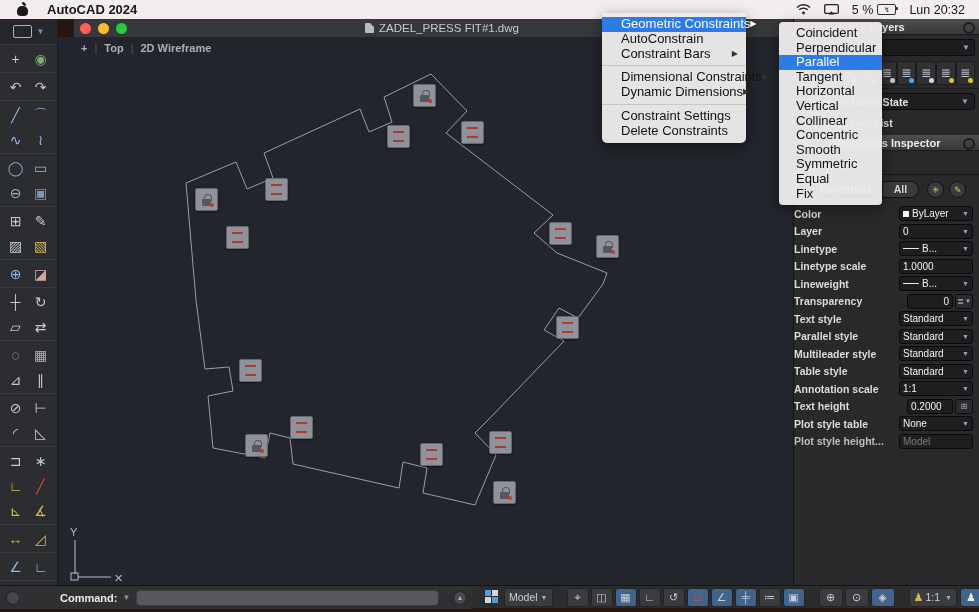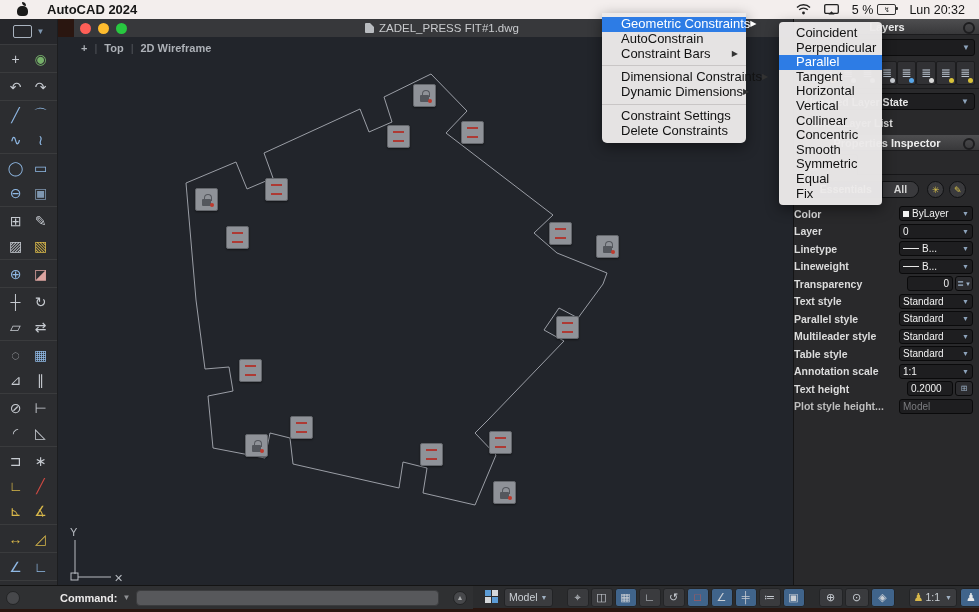--- a/index.html
+++ b/index.html
@@ -491,20 +491,26 @@
       </div>
       <div class="prop-row">
         <span class="prop-label">Linetype</span>
         <span class="prop-control">
           <span class="lineseg"></span>
           <span class="val">B...</span>
           <span class="arrow">▼</span>
         </span>
       </div>
       <div class="prop-row">
+        <span class="prop-label">Linetype scale</span>
+        <span class="prop-control">
+          <span class="val">1.0000</span>
+        </span>
+      </div>
+      <div class="prop-row">
         <span class="prop-label">Lineweight</span>
         <span class="prop-control">
           <span class="lineseg"></span>
           <span class="val">B...</span>
           <span class="arrow">▼</span>
         </span>
       </div>
       <div class="prop-row">
         <span class="prop-label">Transparency</span>
         <span class="pc-split">
@@ -552,20 +558,27 @@
           <span class="arrow">▼</span>
         </span>
       </div>
       <div class="prop-row">
         <span class="prop-label">Text height</span>
         <span class="pc-split">
           <span class="pc-box">
             <span>0.2000</span>
           </span>
           <span class="pc-mini">⊞</span>
+        </span>
+      </div>
+      <div class="prop-row">
+        <span class="prop-label">Plot style table</span>
+        <span class="prop-control">
+          <span class="val">None</span>
+          <span class="arrow">▼</span>
         </span>
       </div>
       <div class="prop-row">
         <span class="prop-label dim">Plot style height...</span>
         <span class="prop-control ro">
           <span class="val">Model</span>
         </span>
       </div>
     </div>
 </div>

